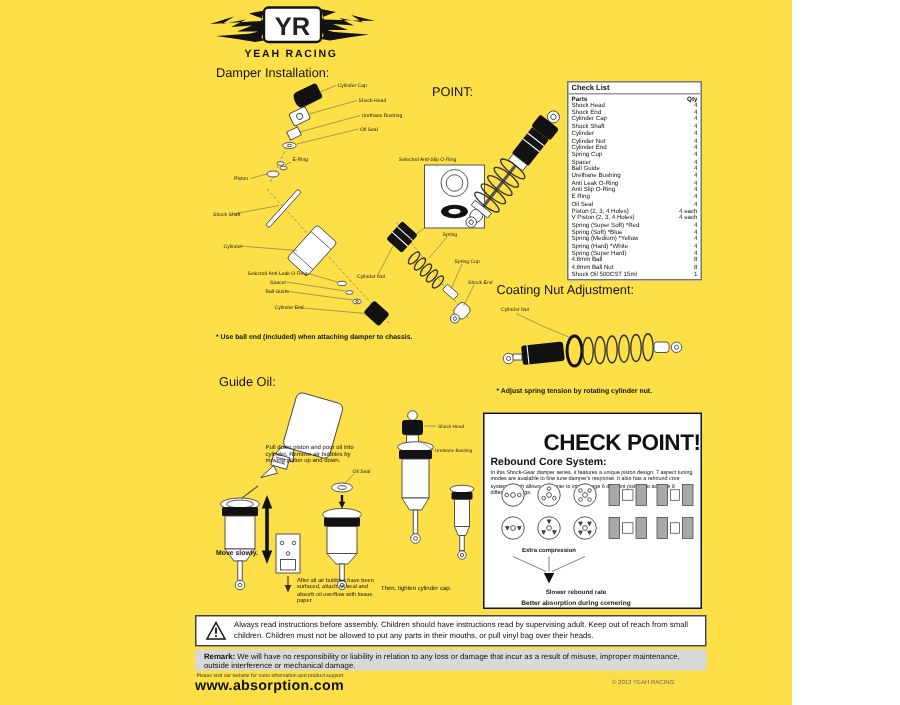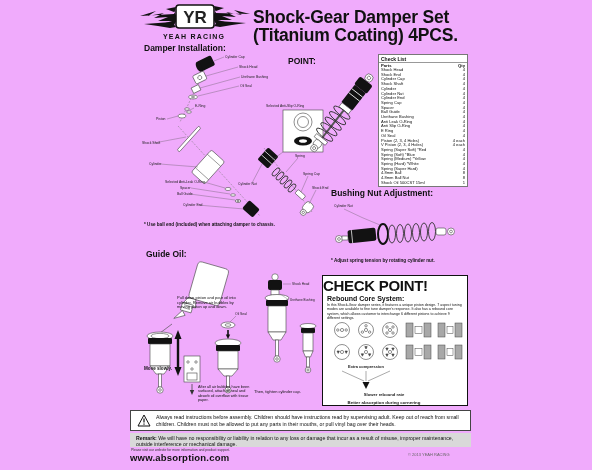--- a/index.html
+++ b/index.html
@@ -1,39 +1,39 @@
 <!DOCTYPE html>
 <html><head>
 <meta charset="utf-8">
 <style>
   *{margin:0;padding:0;box-sizing:border-box}
   html,body{background:#fff}
-  .page{position:relative;width:592px;height:470px;background:#f0abfc;overflow:hidden;
+  .page{position:relative;width:528px;height:470px;background:#fde047;overflow:hidden;
         font-family:"Liberation Sans",sans-serif;color:#111}
   .abs{position:absolute}
-  .h{font-weight:bold;font-size:8.5px;white-space:nowrap}
+  .h{font-weight:normal;font-size:8.5px;white-space:nowrap}
   .note{font-weight:bold;font-size:4.6px;white-space:nowrap}
   .tiny{font-size:4px;line-height:1.18}
   .title-line{font-weight:bold;font-size:17.5px;line-height:18px;white-space:nowrap;letter-spacing:-.2px}
   svg{display:block}
   svg text{font-family:"Liberation Sans",sans-serif;fill:#222}
   .ld{stroke:#555;stroke-width:.35;fill:none}
   .outl{stroke:#444;stroke-width:.6;fill:#fff}
   .blk{fill:#121212;stroke:none}
   .spr{stroke:#333;stroke-width:.9;fill:none}
   
   .checklist{border:1px solid #777;background:#fff}
   .cl-title{font-weight:bold;font-size:5px;padding:1px 2px 0;border-bottom:.6px solid #999;line-height:6px}
   .cl-head{display:flex;font-weight:bold;font-size:4.2px;padding:0 2px;line-height:5px}
   .cl-row{display:flex;padding:0 2px;font-size:4.1px;line-height:4.7px}
   .cl-part{flex:1;white-space:nowrap}
   .cl-qty{width:14px;text-align:right;white-space:nowrap}
   
   .checkpoint{border:1.6px solid #111;background:#fff}
-  .cp-title{font-size:15px;font-weight:800;text-align:left;letter-spacing:-.3px;line-height:16px;margin-top:2px;white-space:nowrap}
+  .cp-title{font-size:15px;font-weight:800;text-align:right;letter-spacing:-.3px;line-height:16px;margin-top:12px;white-space:nowrap}
   .cp-sub{font-size:7px;font-weight:bold;margin:1px 4px 0;line-height:8px}
   .cp-body{font-size:3.6px;line-height:1.2;margin:0 4px}
   
   .warnbox{border:1px solid #444;display:flex;align-items:center;gap:5px;padding:2px 6px;font-size:5.2px;line-height:1.25;background:#fff}
   .remarkbox{background:#d9d9d9;padding:1.5px 6px;font-size:5.2px;line-height:1.25}
   .website{font-weight:bold;font-size:9.5px;letter-spacing:.2px}
   .visit{font-size:3.4px;color:#333}
   .copy{font-size:4px;color:#666}
   .brand{font-weight:bold;font-size:7px;letter-spacing:1.2px;white-space:nowrap}
 </style>
@@ -51,24 +51,20 @@
       <path d="M112,10 L96,6 L104,11 L88,8 L98,13 L84,12 L94,16 L80,16 L90,19 L78,20 L74,13 L78,7 L86,4 L76,2 L78,9 Z"></path>
       <path d="M108,19 L94,21 L82,23 L76,22 L80,17 Z"></path>
     </g>
     <g>
       <rect x="38" y="1" width="38" height="23" rx="3" fill="#fff" stroke="#121212" stroke-width="1.6"></rect>
       <text x="57" y="19" text-anchor="middle" font-size="17" font-weight="bold" fill="#121212">YR</text>
     </g>
   </svg>
   <div class="abs brand" style="left:163px;top:33px">YEAH RACING</div>
 
-  <div class="abs" style="left:253px;top:8px">
-    <div class="title-line">Shock-Gear Damper Set</div>
-    <div class="title-line">(Titanium Coating) 4PCS.</div>
-  </div>
 
   <div class="checklist abs" style="left:378px;top:54px;width:90px">
     <div class="cl-title">Check List</div>
     <div class="cl-head">
       <span class="cl-part">Parts</span>
       <span class="cl-qty">Qty</span>
     </div>
     <div>
 
         <div class="cl-row">
@@ -341,21 +337,21 @@
       <ellipse class="spr" cx="40" cy="66" rx="10" ry="3"></ellipse>
       <ellipse class="spr" cx="40" cy="73" rx="10" ry="3"></ellipse>
       <ellipse class="spr" cx="40" cy="80" rx="10" ry="3"></ellipse>
       <rect class="outl" x="33" y="84" width="14" height="4"></rect>
       <rect class="outl" x="36" y="88" width="8" height="7" rx="2.5"></rect>
       <circle class="outl" cx="40" cy="97" r="3.5"></circle>
       <circle class="outl" cx="40" cy="97" r="1.5"></circle>
     </g>
   </svg>
 
-  <div class="abs h" style="left:331px;top:188px">Bushing Nut Adjustment:</div>
+  <div class="abs h" style="left:331px;top:188px">Coating Nut Adjustment:</div>
 
   <svg class="abs" style="left:330px;top:198px" width="138" height="58" viewBox="0 0 138 58">
     <text x="4" y="9" font-size="3.4">Cylinder Nut</text>
     <path class="ld" d="M14,11 Q32,20 50,27"></path>
     <g>
       <circle class="outl" cx="9" cy="41" r="3.5"></circle>
       <circle class="outl" cx="9" cy="41" r="1.4"></circle>
       <rect class="outl" x="12" y="38" width="6" height="4"></rect>
       <g transform="rotate(-6 32 38)">
         <rect class="blk" x="18" y="31" width="28" height="13" rx="2"></rect>

